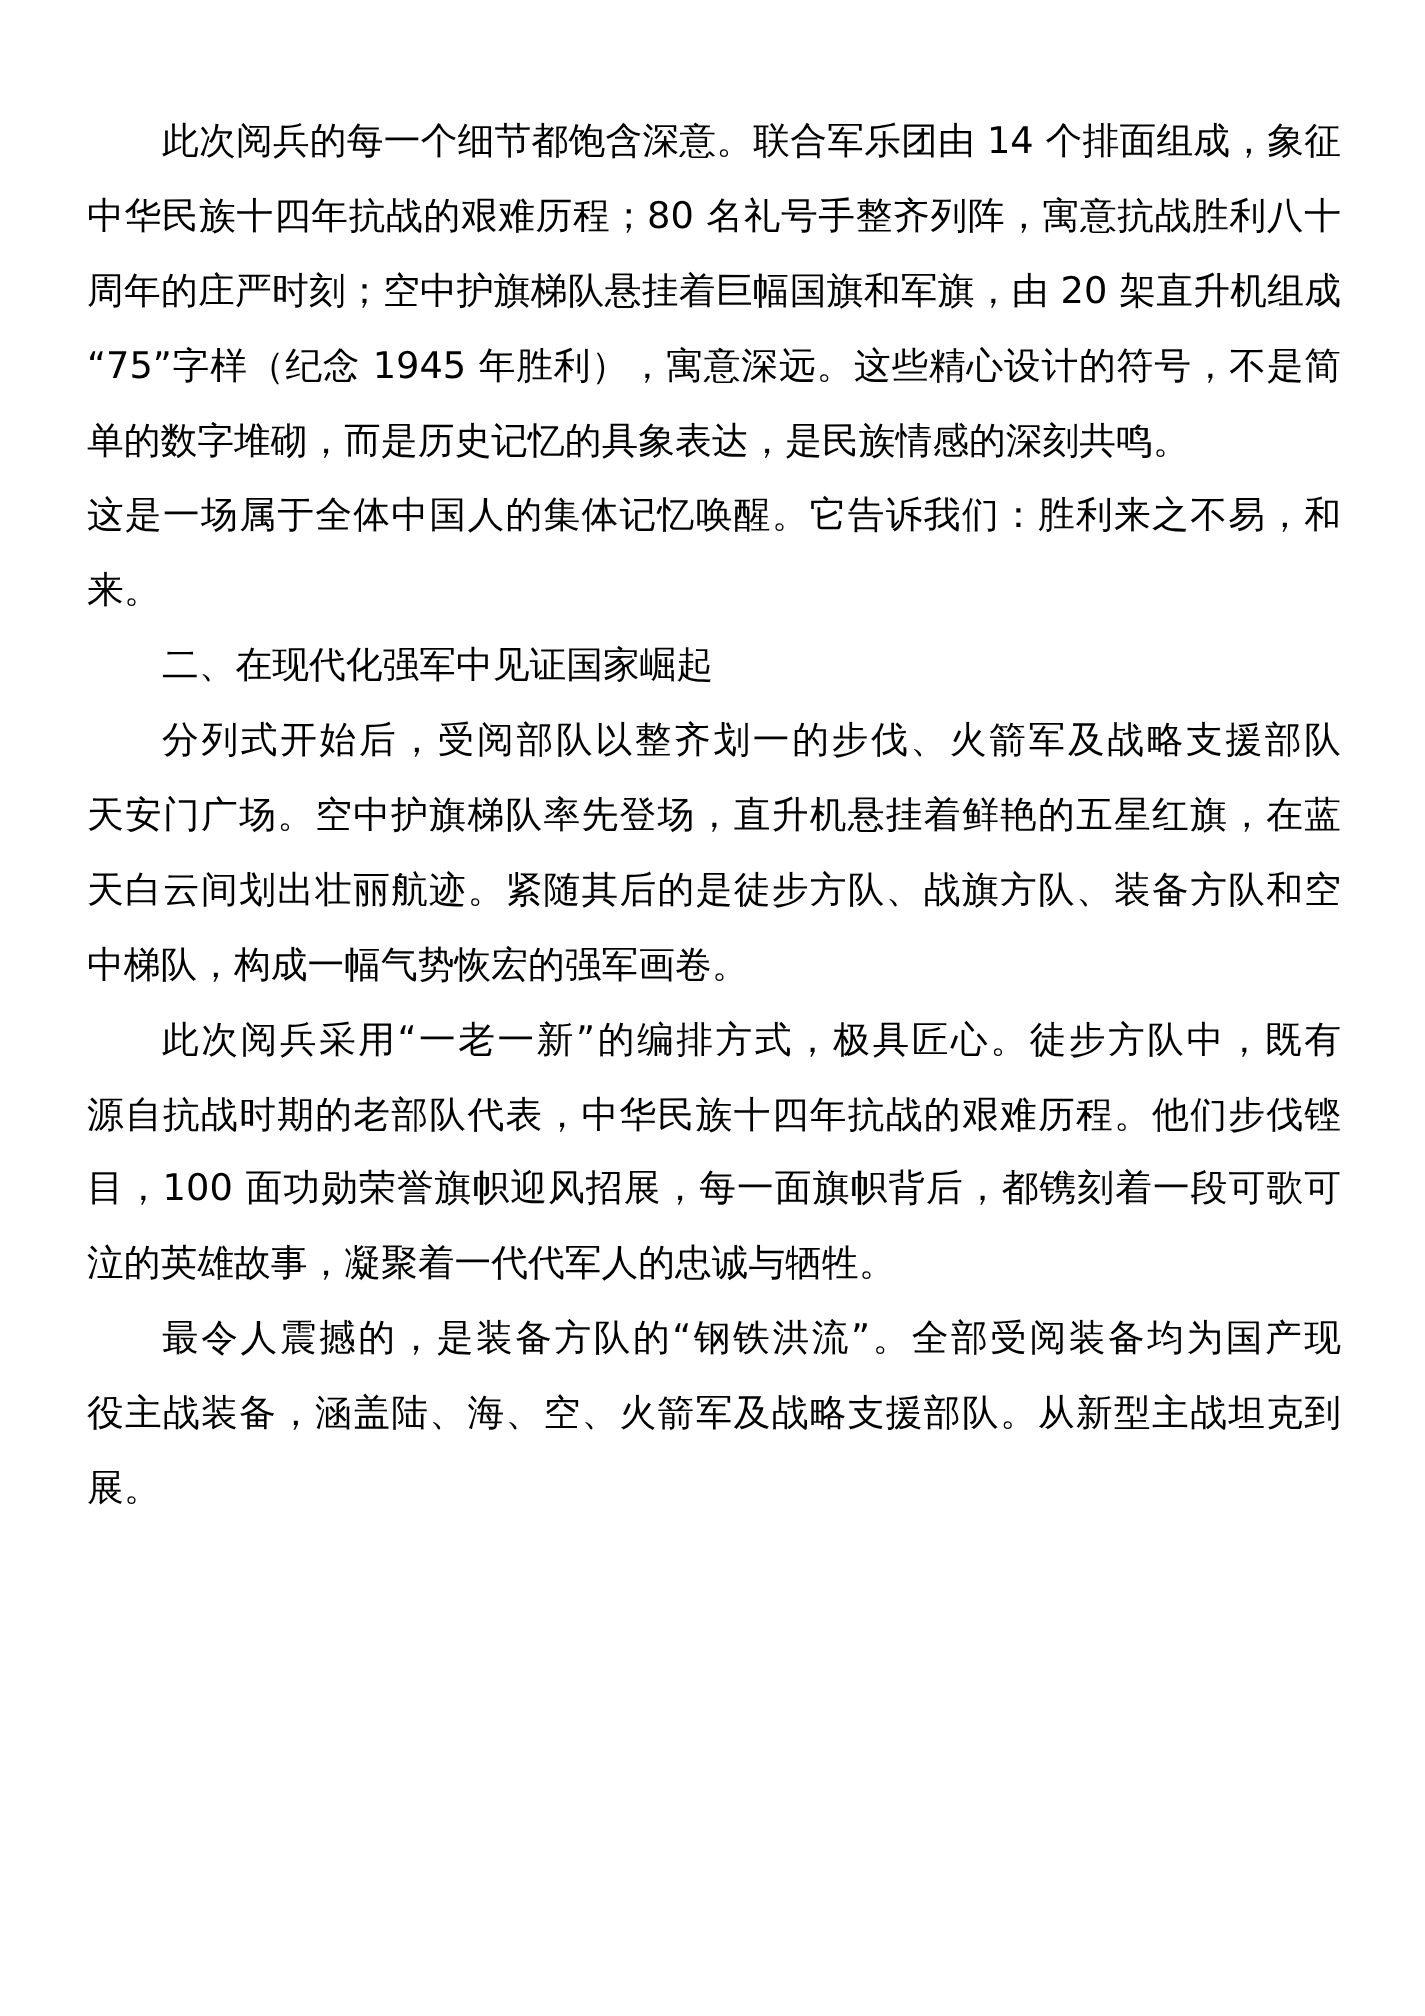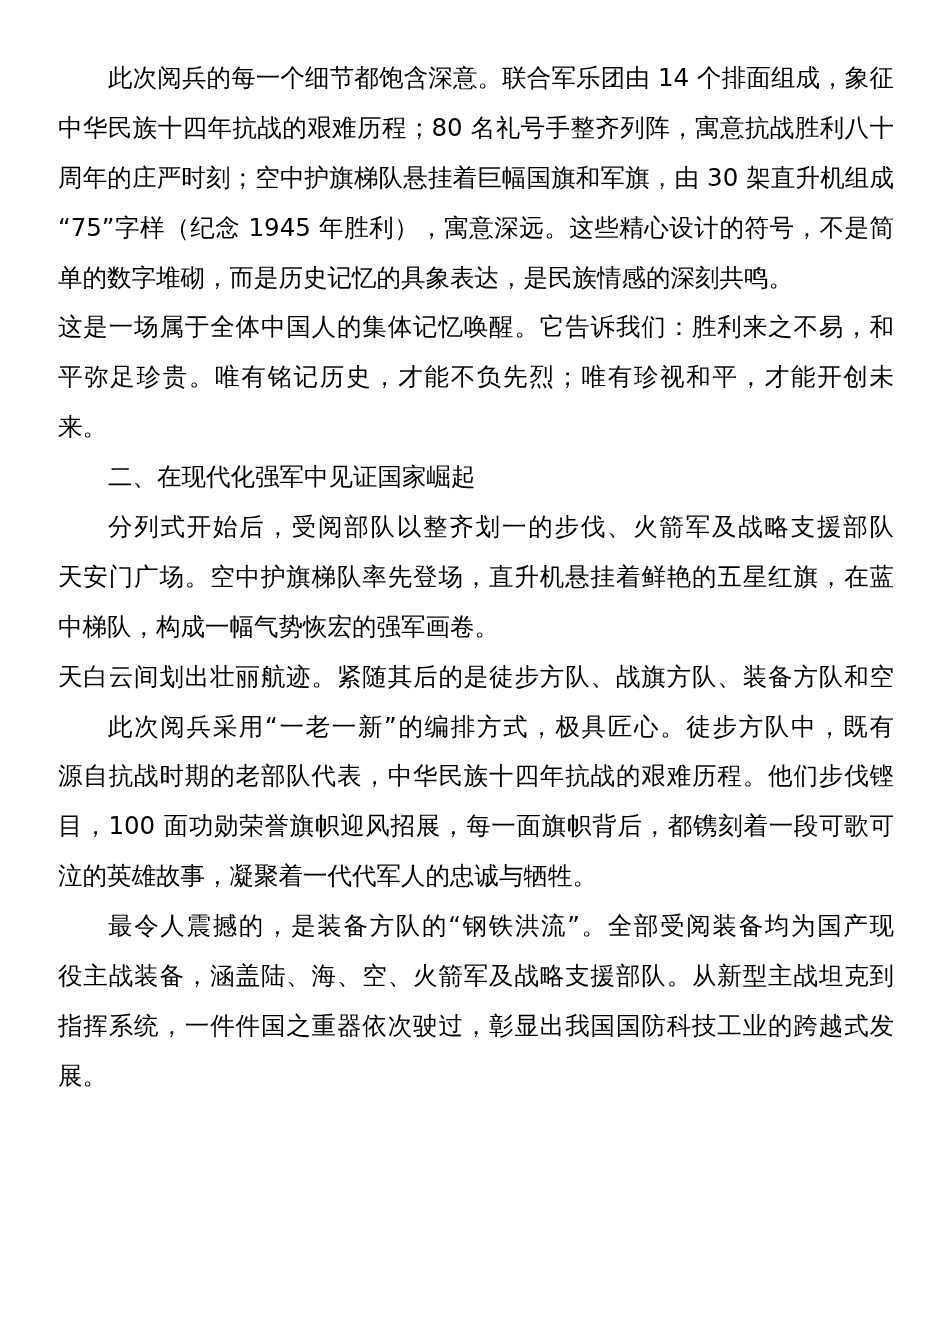--- a/index.html
+++ b/index.html
@@ -11,21 +11,21 @@
       width: 950px;
       height: 1344px;
       position: relative;
       overflow: hidden;
       font-family: "DejaVu Sans", "Liberation Sans", sans-serif;
       color: #000000;
     }
     .page {
       position: absolute;
       left: 58px;
-      top: 53px;
+      top: 69px;
       width: 836px;
     }
     .line {
       height: 49.9px;
       line-height: 49.9px;
       font-size: 24.5px;
       white-space: nowrap;
       text-align: justify;
       text-align-last: justify;
       letter-spacing: 0px;
@@ -41,49 +41,47 @@
     }
   </style>
 </head>
 <body>
 
 <div class="page">
 
   <div class="paragraph">
     <div class="line indent">此次阅兵的每一个细节都饱含深意。联合军乐团由 14 个排面组成，象征</div>
     <div class="line">中华民族十四年抗战的艰难历程；80 名礼号手整齐列阵，寓意抗战胜利八十</div>
-    <div class="line">周年的庄严时刻；空中护旗梯队悬挂着巨幅国旗和军旗，由 30 架直升机组成</div>
+    <div class="line">周年的庄严时刻；空中护旗梯队悬挂着巨幅国旗和军旗，由 20 架直升机组成</div>
     <div class="line">“75”字样（纪念 1945 年胜利），寓意深远。这些精心设计的符号，不是简</div>
     <div class="line last">单的数字堆砌，而是历史记忆的具象表达，是民族情感的深刻共鸣。</div>
   </div>
 
   <div class="paragraph">
     <div class="line">这是一场属于全体中国人的集体记忆唤醒。它告诉我们：胜利来之不易，和</div>
-    <div class="line">平弥足珍贵。唯有铭记历史，才能不负先烈；唯有珍视和平，才能开创未</div>
     <div class="line last">来。</div>
   </div>
 
   <div class="paragraph">
     <div class="line indent last">二、在现代化强军中见证国家崛起</div>
   </div>
 
   <div class="paragraph">
     <div class="line indent">分列式开始后，受阅部队以整齐划一的步伐、火箭军及战略支援部队</div>
     <div class="line">天安门广场。空中护旗梯队率先登场，直升机悬挂着鲜艳的五星红旗，在蓝</div>
+    <div class="line">天白云间划出壮丽航迹。紧随其后的是徒步方队、战旗方队、装备方队和空</div>
     <div class="line last">中梯队，构成一幅气势恢宏的强军画卷。</div>
-    <div class="line">天白云间划出壮丽航迹。紧随其后的是徒步方队、战旗方队、装备方队和空</div>
   </div>
 
   <div class="paragraph">
     <div class="line indent">此次阅兵采用“一老一新”的编排方式，极具匠心。徒步方队中，既有</div>
     <div class="line">源自抗战时期的老部队代表，中华民族十四年抗战的艰难历程。他们步伐铿</div>
     <div class="line">目，100 面功勋荣誉旗帜迎风招展，每一面旗帜背后，都镌刻着一段可歌可</div>
     <div class="line last">泣的英雄故事，凝聚着一代代军人的忠诚与牺牲。</div>
   </div>
 
   <div class="paragraph">
     <div class="line indent">最令人震撼的，是装备方队的“钢铁洪流”。全部受阅装备均为国产现</div>
     <div class="line">役主战装备，涵盖陆、海、空、火箭军及战略支援部队。从新型主战坦克到</div>
-    <div class="line">指挥系统，一件件国之重器依次驶过，彰显出我国国防科技工业的跨越式发</div>
     <div class="line last">展。</div>
   </div>
 
 </div>
 
 </body></html>

